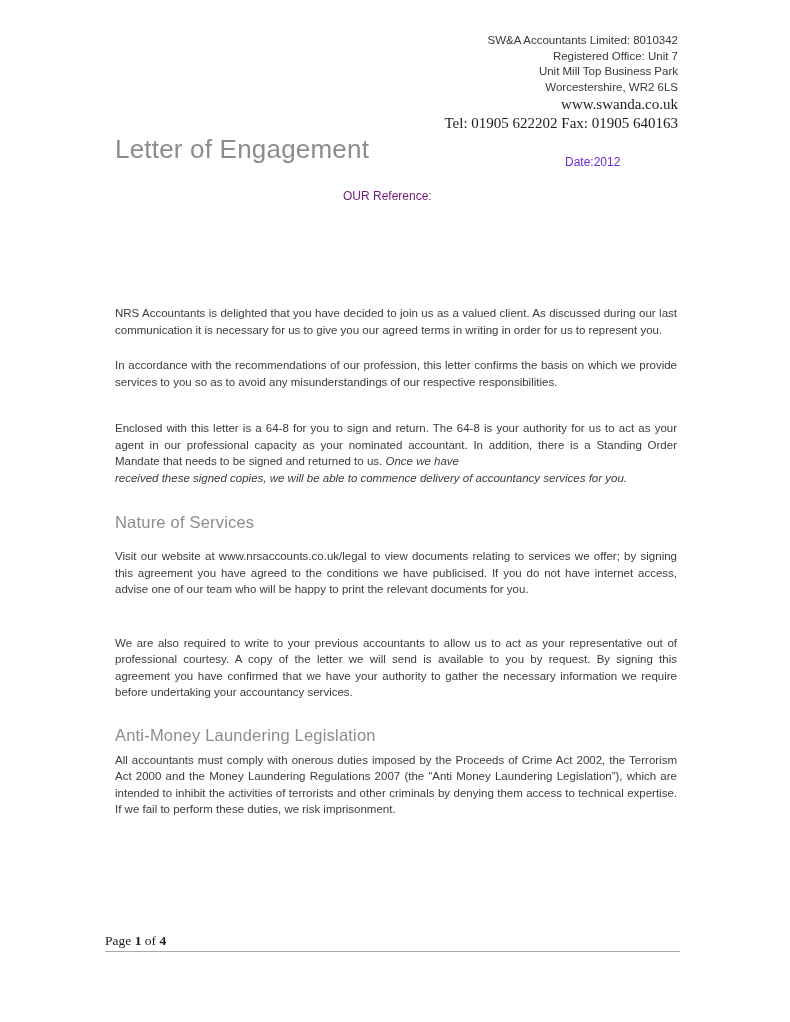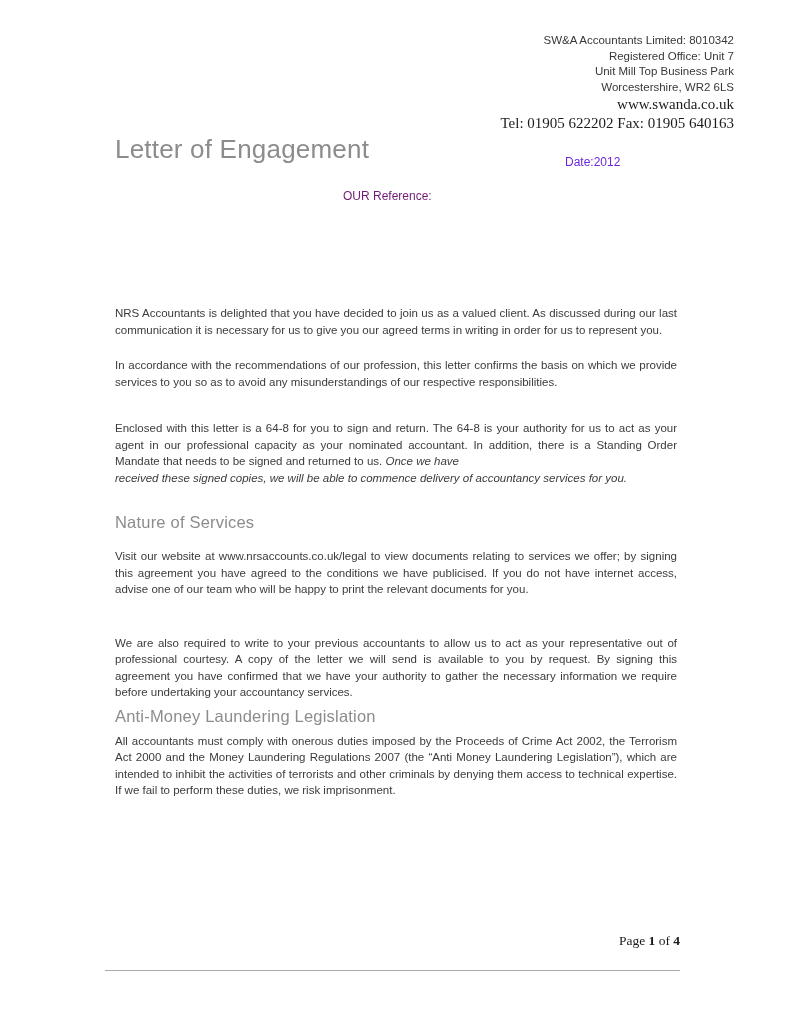--- a/index.html
+++ b/index.html
@@ -21,21 +21,21 @@
   }
   .page {
     position: relative;
     width: 790px;
     height: 1022px;
     padding-top: 33px;
   }
   
   .letterhead {
     text-align: right;
-    padding-right: 56px;
+    padding-right: 112px;
   }
   .lh-line {
     font-size: 11.5px;
     line-height: 15.5px;
     color: #383838;
   }
   .lh-serif {
     font-family: "Liberation Serif", "DejaVu Serif", serif;
     font-size: 15px;
     line-height: 18.5px;
@@ -89,30 +89,29 @@
   .italic { font-style: italic; }
   .section-heading {
     margin: 0;
     font-size: 16.5px;
     line-height: 20px;
     font-weight: 400;
     color: var(--heading-gray, #8c8c8c);
     letter-spacing: 0.2px;
   }
   .h-nature { margin-top: 26px; }
-  .h-aml    { margin-top: 5px; }
+  .h-aml    { margin-top: 24px; }
   
   .page-footer {
     position: absolute;
     left: 105px;
     right: 110px;
     top: 933px;
-    text-align: right;
     border-bottom: 1px solid var(--footer-rule, #aaaaaa);
-    padding-bottom: 21px;
+    padding-bottom: 2px;
     font-family: "Liberation Serif", "DejaVu Serif", serif;
     font-size: 13.5px;
     color: #1a1a1a;
   }
   .page-footer b { font-weight: 700; }
 </style>
 </head>
 <body>
 
 <div class="page">

